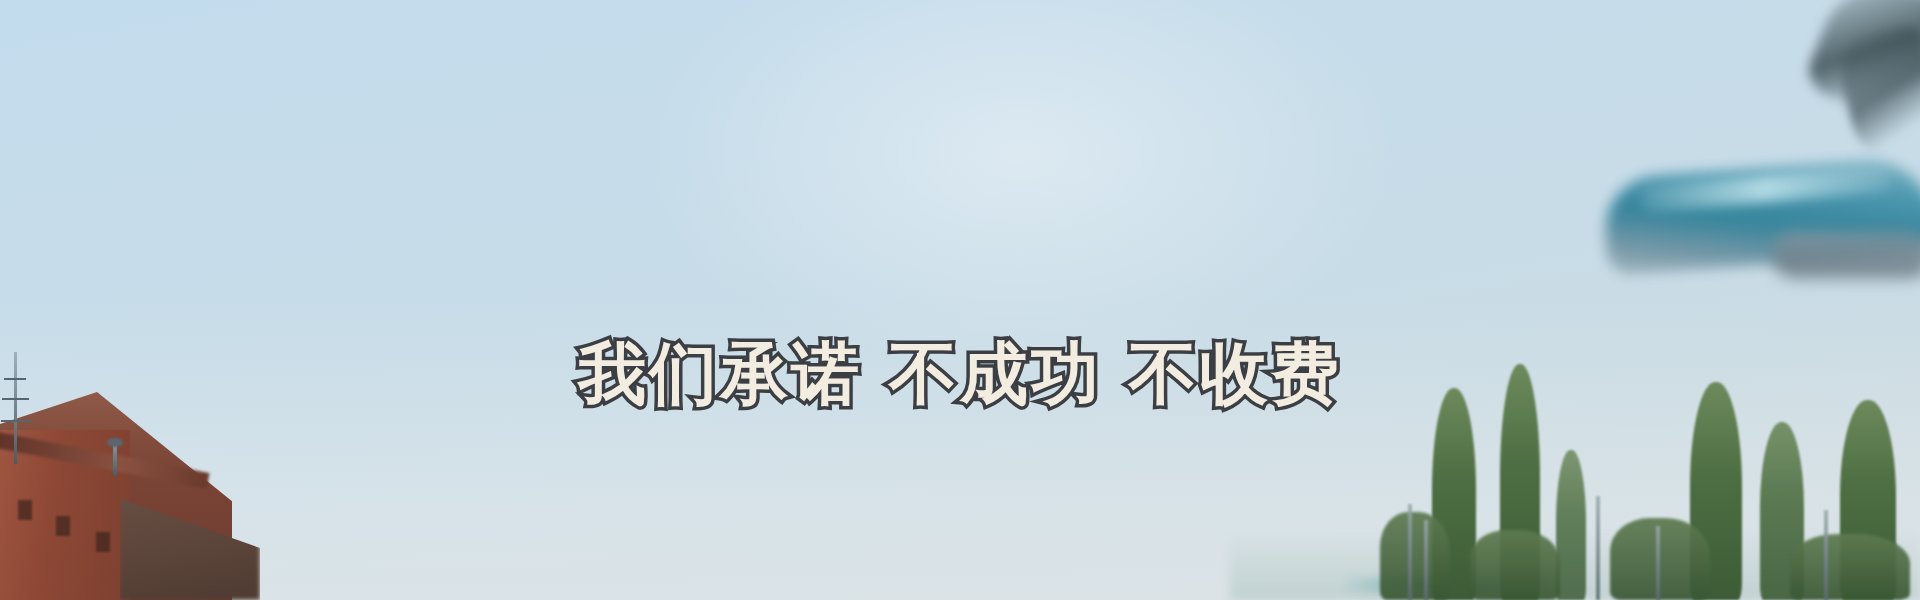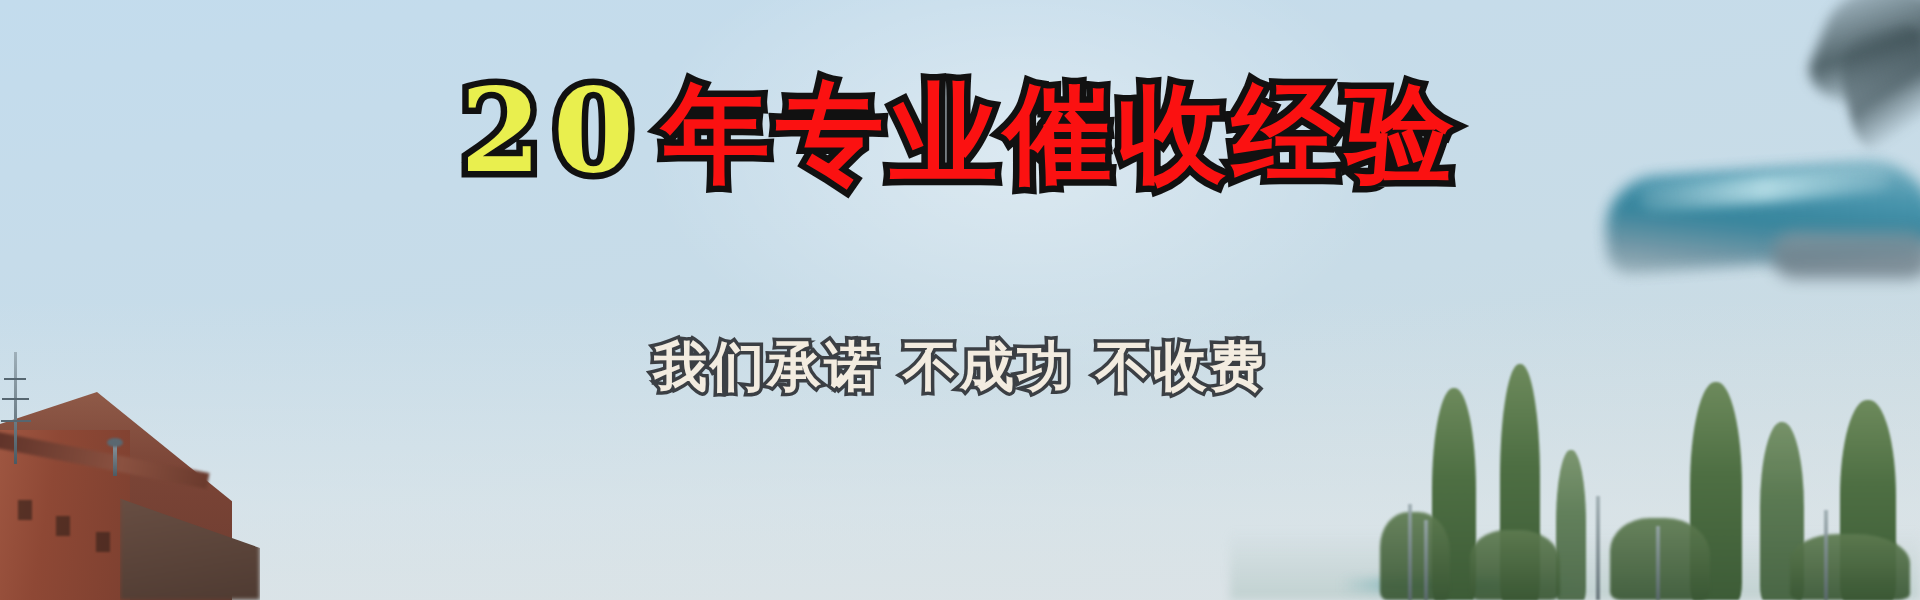--- a/index.html
+++ b/index.html
@@ -88,21 +88,21 @@
   #headline .red{color:#fb1111;letter-spacing:6px;}
 
   
   #tagline{top:222px;font-size:74px;font-weight:bold;letter-spacing:8px;
     color:#1616d2;
     -webkit-text-stroke:12px #ffffff;
     paint-order:stroke fill;
     font-family:"DejaVu Sans","Liberation Sans",sans-serif;}
 
   
-  #promise{top:340px;font-size:54px;font-weight:bold;letter-spacing:3px;
+  #promise{top:340px;font-size:68px;font-weight:bold;letter-spacing:3px;
     color:#f3ece0;
     -webkit-text-stroke:7px #3b3f44;
     paint-order:stroke fill;}
 </style>
 </head>
 <body>
 
 <div id="banner">
 
   <div class="scene">
@@ -143,20 +143,17 @@
     <div class="shrub" style="left:1470px;width:90px;height:70px;"></div>
     <div class="shrub" style="left:1610px;width:100px;height:82px;"></div>
     <div class="shrub" style="left:1790px;width:120px;height:66px;"></div>
     <div class="pole" style="left:1408px;height:96px;"></div>
     <div class="pole" style="left:1424px;height:80px;"></div>
     <div class="pole" style="left:1596px;height:104px;"></div>
     <div class="pole" style="left:1656px;height:74px;"></div>
     <div class="pole" style="left:1824px;height:90px;"></div>
   </div>
 
-  <div class="line" id="headline">
-    <span class="seg num">20</span><span class="seg red">年专业催收经验</span>
-  </div>
 
 
   <div class="line" id="promise">我们承诺 不成功 不收费</div>
 
 </div>
 
 </body></html>

